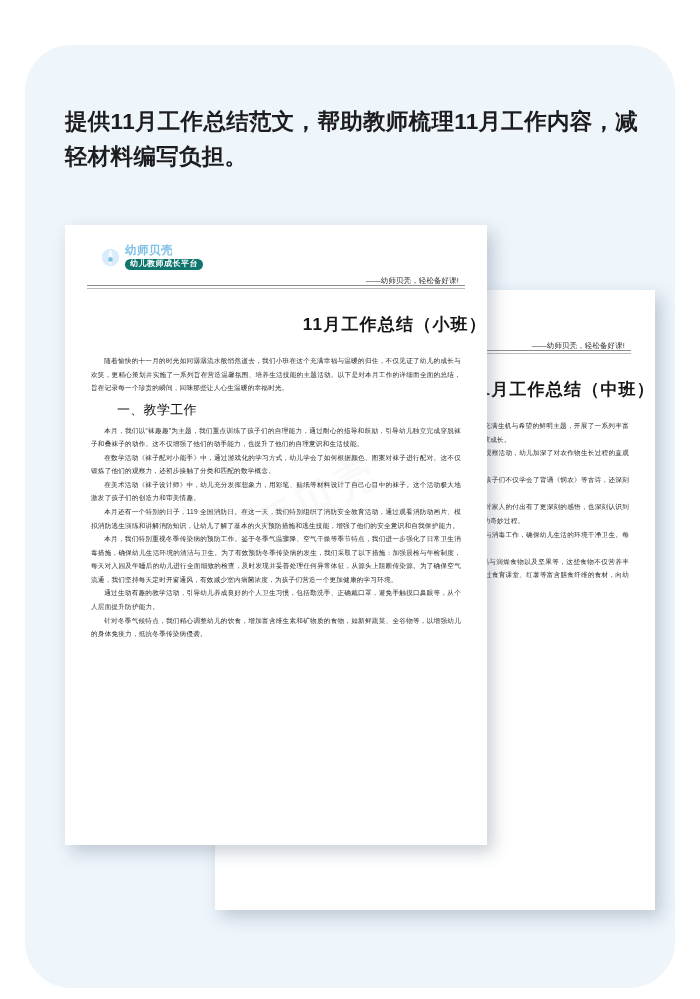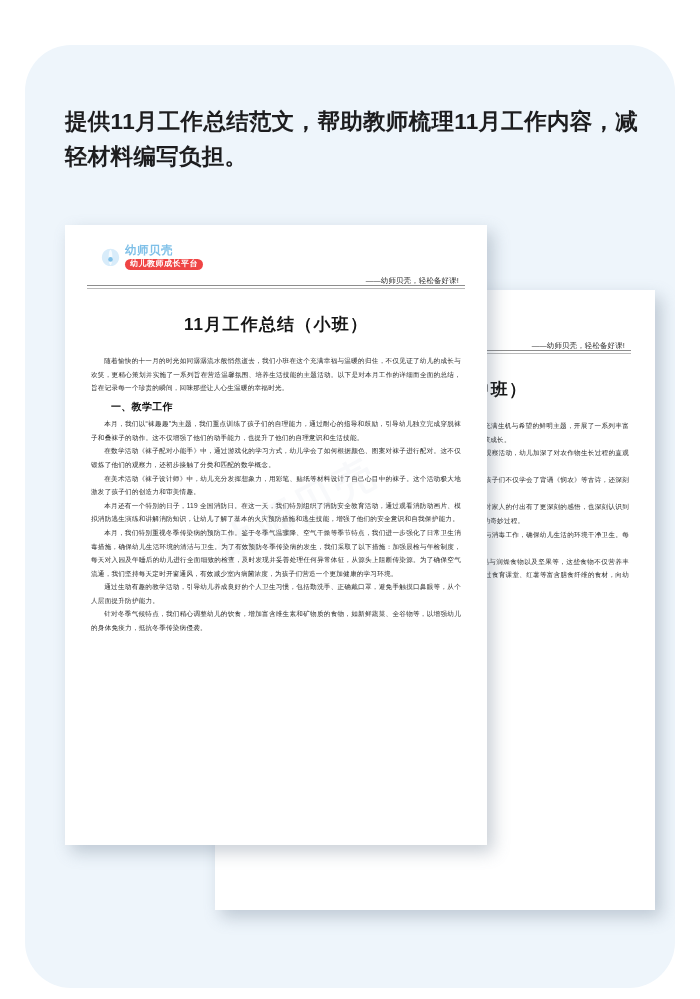--- a/index.html
+++ b/index.html
@@ -93,21 +93,21 @@
     font-size: 11.5px;
     font-weight: 700;
     color: #7fc0e8;
     letter-spacing: 0.5px;
   }
   .brand-sub {
     margin-top: 2px;
     font-size: 8px;
     font-weight: 700;
     color: #ffffff;
-    background: #ef4444;
+    background: #0f766e;
     border-radius: 7px;
     padding: 1.5px 5px;
     letter-spacing: 0.5px;
     white-space: nowrap;
   }
   .header-slogan {
     position: absolute;
     right: 6px;
     top: 37px;
     font-size: 7.4px;
@@ -121,21 +121,21 @@
     right: 0;
     bottom: -2px;
     border-top: 1px solid #8d8d8d;
     border-bottom: 1px solid #b9b9b9;
     height: 2px;
   }
 
   
   .doc-title {
     margin: 26px 0 0 0;
-    text-align: center;
+    text-align: right;
     font-size: 17px;
     font-weight: 700;
     color: #151515;
     letter-spacing: 1.2px;
   }
 
   
   .doc-body {
     margin: 18px 26px 0 26px;
     font-size: 6.6px;
@@ -143,22 +143,22 @@
     color: #2a2a2a;
     text-align: justify;
     letter-spacing: 0.22px;
   }
   .doc-body p {
     margin: 0;
     text-indent: 2em;
   }
   .doc-body h3 {
     margin: 2px 0 0 0;
-    font-size: 10px;
-    font-weight: 700;
+    font-size: 13px;
+    font-weight: 400;
     text-indent: 2em;
     letter-spacing: 0.3px;
     color: #101010;
   }
 
   
   #doc-page-2 .doc-body { margin-left: 30px; margin-right: 26px; }
   #doc-page-2 .page-header { margin-left: 26px; margin-right: 24px; }
 
   

